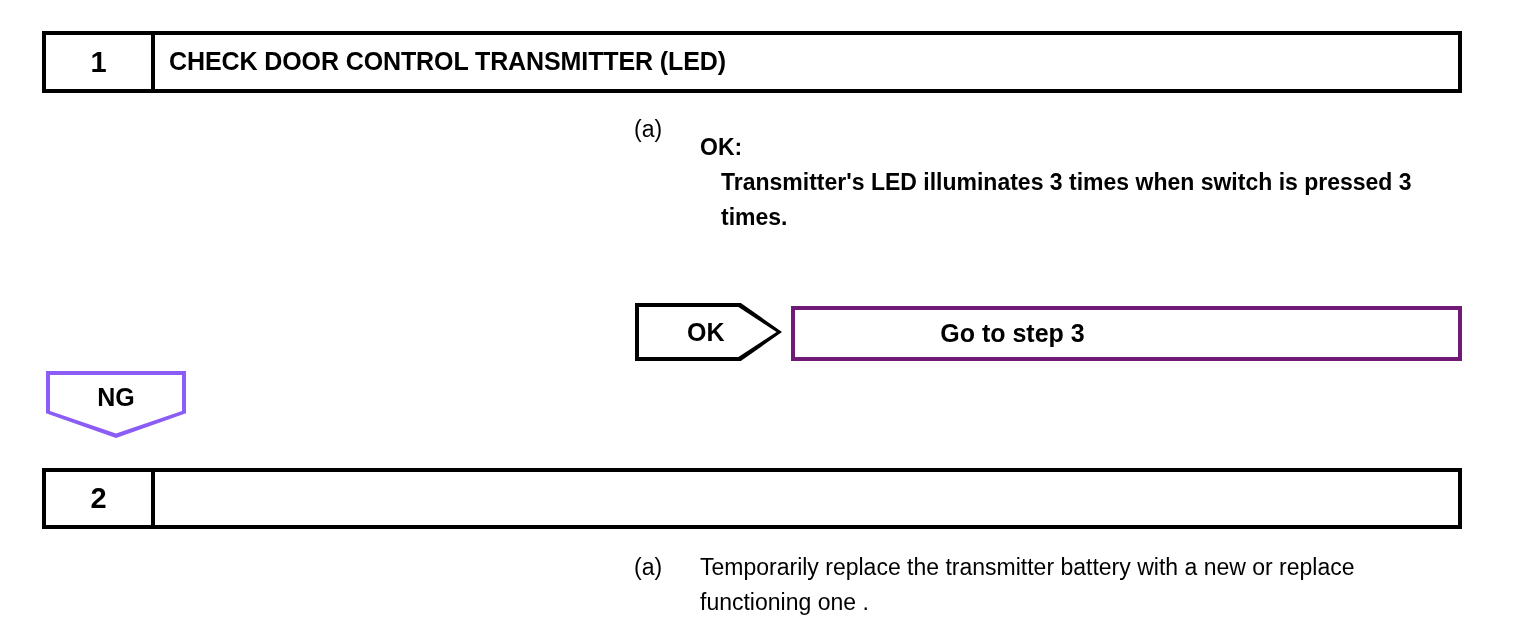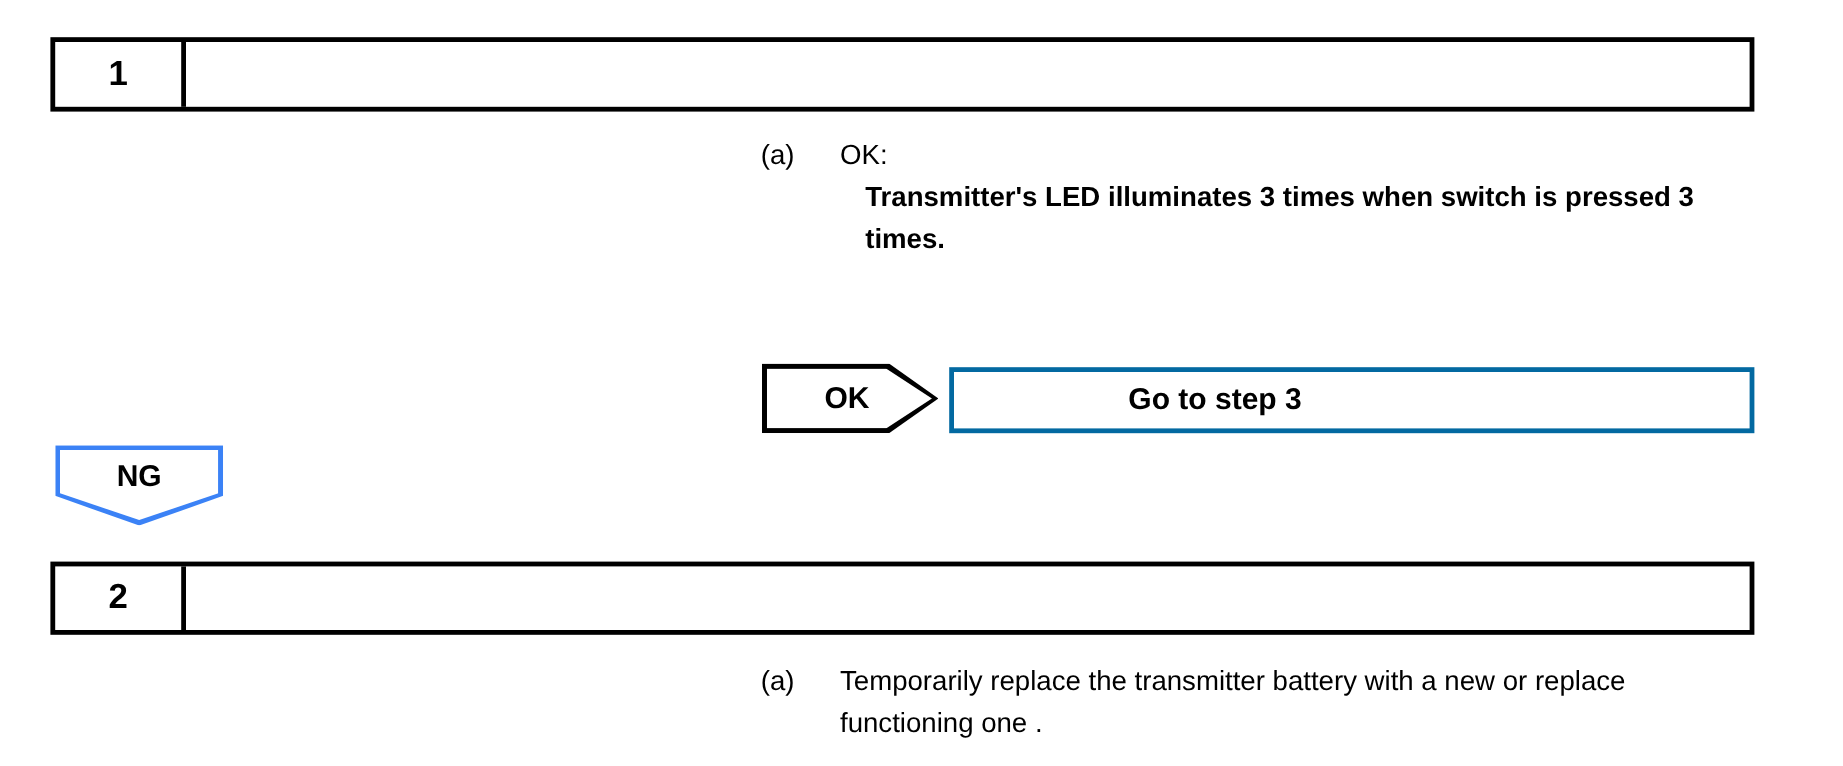--- a/index.html
+++ b/index.html
@@ -66,22 +66,22 @@
     flex: none;
   }
   .proc-body {
     font-size: 23px;
     line-height: 35px;
   }
   .proc-text {
     font-weight: normal;
   }
   .ok-label {
-    font-weight: normal;
-    margin-top: 0;
+    font-weight: bold;
+    margin-top: 18px;
   }
   .ok-criteria {
     font-weight: bold;
     padding-left: 21px;
   }
 
   
   .ok-arrow {
     position: absolute;
     box-sizing: border-box;
@@ -106,21 +106,21 @@
     font-size: 25px;
     font-weight: bold;
     padding-left: 19px;
     line-height: 1;
   }
 
   
   .ng-arrow {
     position: absolute;
     box-sizing: border-box;
-    background: #3b82f6;
+    background: #8b5cf6;
     clip-path: polygon(0% 0%, 100% 0%, 100% 63%, 50% 100%, 0% 63%);
   }
   .ng-arrow-inner {
     position: absolute;
     left: 4px;
     top: 4px;
     right: 4px;
     bottom: 4px;
     background: #ffffff;
     clip-path: polygon(0% 0%, 100% 0%, 100% 61%, 50% 99%, 0% 61%);
@@ -132,40 +132,43 @@
     font-weight: bold;
     text-align: center;
     line-height: 1;
     padding-top: 14px;
   }
 
   
   .result-box {
     position: absolute;
     box-sizing: border-box;
-    border: 4px solid #0369a1;
+    border: 4px solid #701a75;
     background: #ffffff;
     display: flex;
     align-items: center;
   }
   .result-text {
     font-size: 25px;
     font-weight: bold;
     width: 100%;
     text-align: center;
     padding-right: 228px;
     line-height: 1;
   }
 </style>
 </head>
 <body>
 
 <div class="step-bar" style="left:42px; top:31px; width:1420px; height:62px;">
   <div class="step-num-cell">
     <span class="step-num">1</span>
+  </div>
+  <div class="step-title-cell">
+    <span class="step-title">CHECK DOOR CONTROL TRANSMITTER (LED)</span>
   </div>
 </div>
 
 <div class="proc-block" style="left:634px; top:112px; width:828px;">
   <span class="proc-label">(a)</span>
   <div class="proc-body">
     <div class="ok-label">OK:</div>
     <div class="ok-criteria">Transmitter's LED illuminates 3 times when switch is pressed 3 times.</div>
   </div>
 </div>

